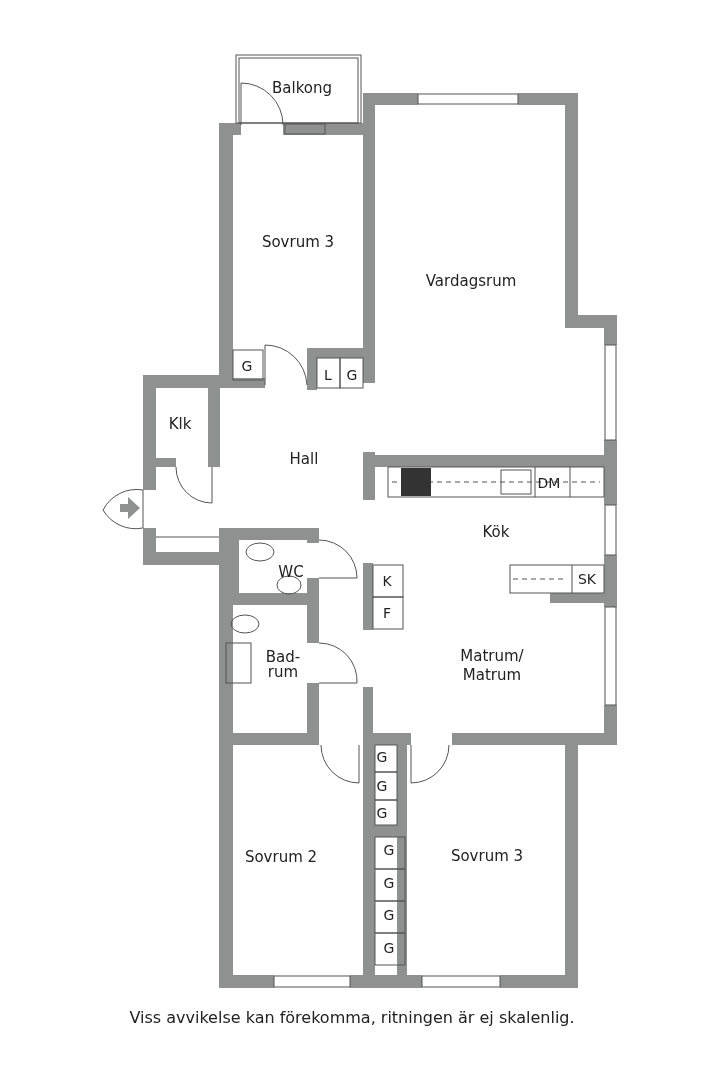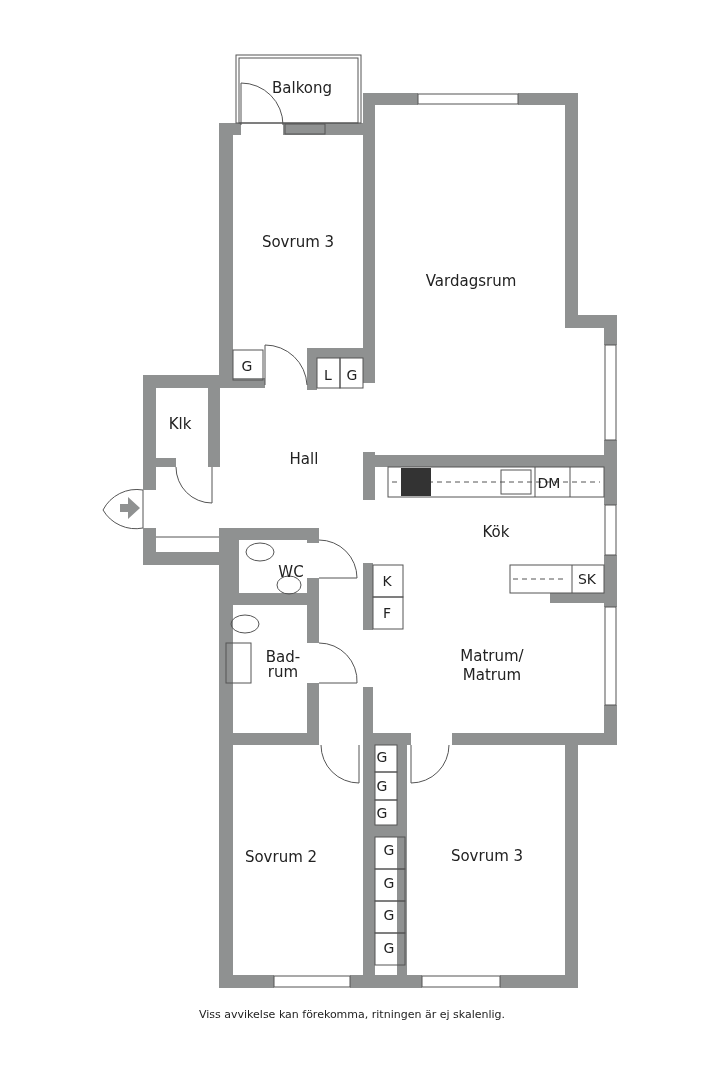--- a/index.html
+++ b/index.html
@@ -1,20 +1,20 @@
 <!DOCTYPE html>
 <html><head>
 <meta charset="utf-8">
 <style>
   html,body{margin:0;padding:0;background:#fff;}
   body{width:720px;height:1080px;position:relative;overflow:hidden;font-family:"DejaVu Sans","Liberation Sans",sans-serif;}
   svg{position:absolute;left:0;top:0;}
   .lbl{position:absolute;font-size:15px;color:#222;white-space:nowrap;transform:translate(-50%,-50%);text-align:center;line-height:18px;}
   .sm{font-size:14px;}
-  .disc{position:absolute;left:0;width:704px;top:1008px;text-align:center;font-size:11px;color:#222;}
+  .disc{position:absolute;left:0;width:704px;top:1008px;text-align:center;font-size:16px;color:#222;}
 </style>
 </head>
 <body>
 
 <svg width="720" height="1080" viewBox="0 0 720 1080">
   <g fill="#8f9191">
 
     <rect x="219" y="123" width="14" height="265"></rect>
     <rect x="219" y="123" width="22" height="12"></rect>
     <rect x="283" y="123" width="80" height="12"></rect>

